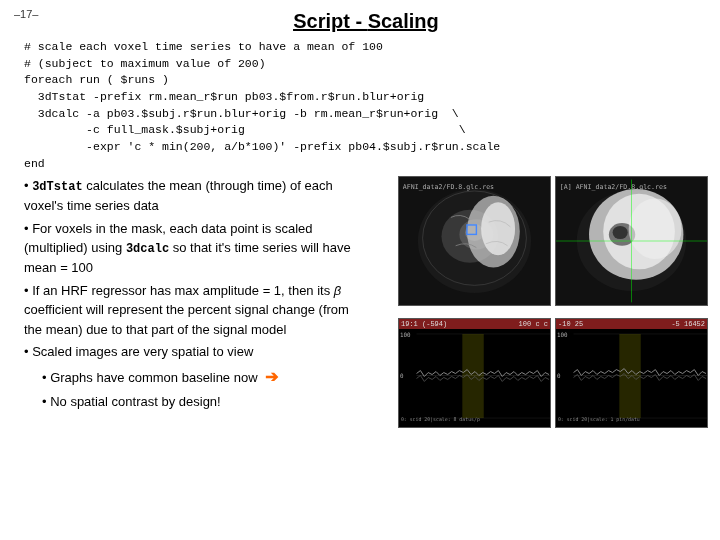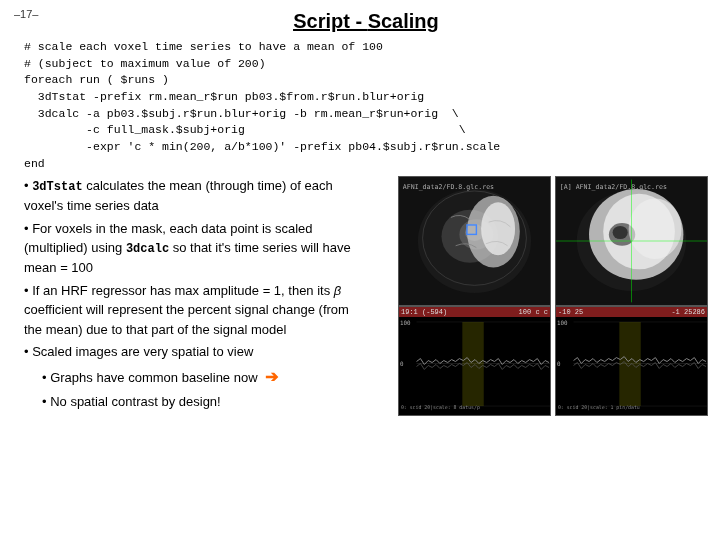--- a/index.html
+++ b/index.html
@@ -78,21 +78,21 @@
     }
 
     .bullet-sub {
       margin-left: 18px;
     }
 
     #images-area {
       flex: 1;
       display: flex;
       flex-direction: column;
-      gap: 0;
+      gap: 12px;
       padding-left: 24px;
     }
 
     #brain-images {
       display: flex;
       flex-direction: row;
       gap: 4px;
       height: 130px;
     }
 
@@ -269,21 +269,21 @@
               <polyline points="18,50 22,47 26,53 30,49 34,51 38,48 42,52 46,49 50,51 54,48 58,50 62,47 66,49 70,46 74,51 78,48 82,52 86,49 90,51 94,48 98,50 102,47 106,53 110,49 114,51 118,48 122,52 126,49 130,51 134,48 138,50 142,47 146,53 150,49 154,51" stroke="#555" stroke-width="0.8" fill="none"></polyline>
 
               <text x="2" y="93" font-size="5" fill="#888" font-family="monospace">0: scid  20|scale: 8 datus/p</text>
             </svg>
           </div>
         </div>
 
         <div class="graph-panel">
           <div class="graph-header">
             <span>-10 25</span>
-            <span>-1 25286</span>
+            <span>-5 16452</span>
           </div>
           <div class="graph-content">
             <svg width="100%" height="100%" viewBox="0 0 155 95" xmlns="http://www.w3.org/2000/svg" preserveAspectRatio="none">
               <rect width="155" height="95" fill="#000"></rect>
 
               <text x="1" y="8" font-size="6" fill="#aaa" font-family="monospace">100</text>
               <text x="1" y="50" font-size="6" fill="#aaa" font-family="monospace">0</text>
 
               <line x1="18" y1="5" x2="155" y2="5" stroke="#222" stroke-width="0.5"></line>
               <line x1="18" y1="47" x2="155" y2="47" stroke="#333" stroke-width="0.5"></line>

